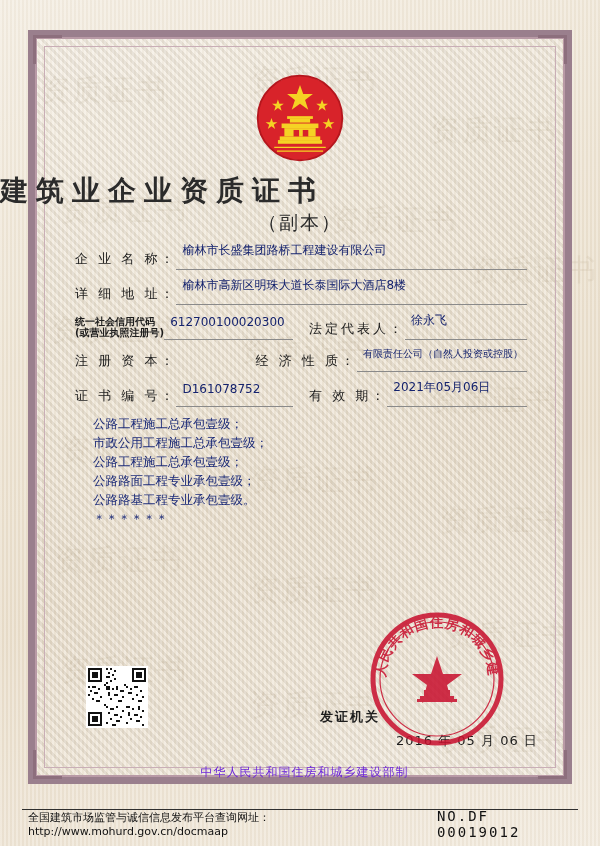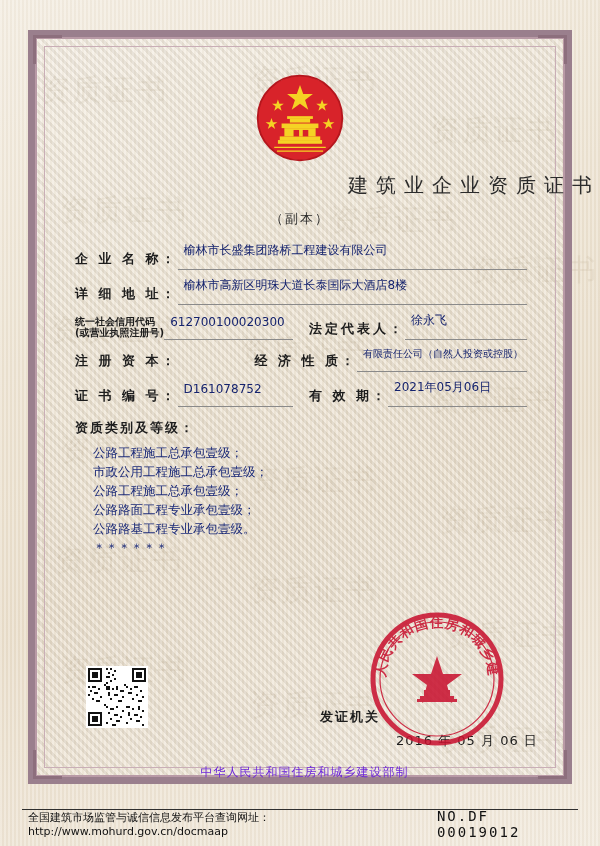--- a/index.html
+++ b/index.html
@@ -78,54 +78,54 @@
     left: 50%;
     top: 72px;
     transform: translateX(-50%);
     width: 92px;
     height: 92px;
   }
   .title {
     position: absolute;
     top: 172px;
     left: 0; right: 0;
-    text-align: right;
-    font-family: "DejaVu Sans", sans-serif;
-    font-size: 20px;
-    font-weight: normal;
+    text-align: left;
+    font-family: "DejaVu Sans", sans-serif;
+    font-size: 28px;
+    font-weight: bold;
     letter-spacing: 8px;
     color: #2b2b2b;
   }
   .subtitle {
     position: absolute;
     top: 210px;
     left: 0; right: 0;
     text-align: center;
     font-family: "DejaVu Sans", sans-serif;
-    font-size: 13px;
+    font-size: 19px;
     color: #2b2b2b;
     letter-spacing: 2px;
   }
 
   .fields {
     position: absolute;
     left: 75px;
     top: 242px;
     width: 452px;
     font-family: "DejaVu Sans", sans-serif;
     color: #1d1d1d;
   }
   .row {
     display: flex;
     align-items: flex-end;
     margin-bottom: 7px;
   }
   .lbl {
     font-size: 13px;
-    font-weight: bold;
+    font-weight: normal;
     letter-spacing: 3px;
     white-space: nowrap;
     padding-bottom: 2px;
   }
   .lbl.small {
     font-size: 10px;
     letter-spacing: 0px;
     line-height: 11px;
     font-weight: bold;
   }
@@ -343,21 +343,20 @@
       <div class="col left">
         <div class="lbl">证 书 编 号：</div>
         <div class="val">D161078752</div>
       </div>
       <div class="col">
         <div class="lbl">有 效 期：</div>
         <div class="val">2021年05月06日</div>
       </div>
     </div>
 
-    <div class="qual-title">资质类别及等级：</div>
     <div class="qual-list">
       <div>公路工程施工总承包壹级；</div>
       <div>市政公用工程施工总承包壹级；</div>
       <div>公路工程施工总承包壹级；</div>
       <div>公路路面工程专业承包壹级；</div>
       <div>公路路基工程专业承包壹级。</div>
       <div>＊＊＊＊＊＊</div>
     </div>
   </div>
 

